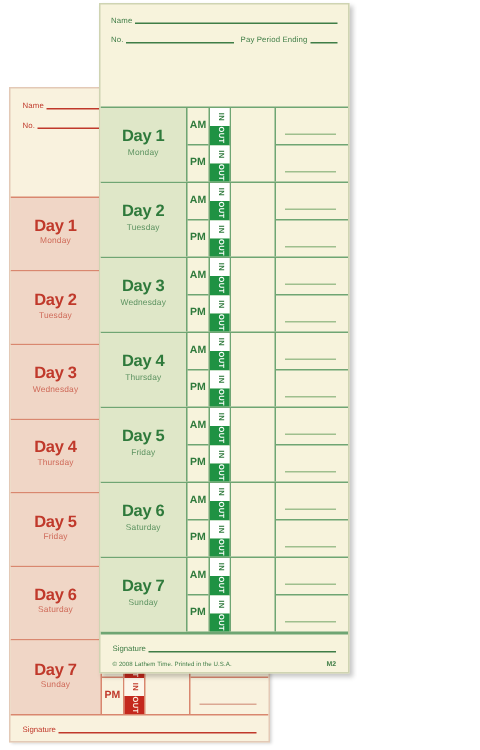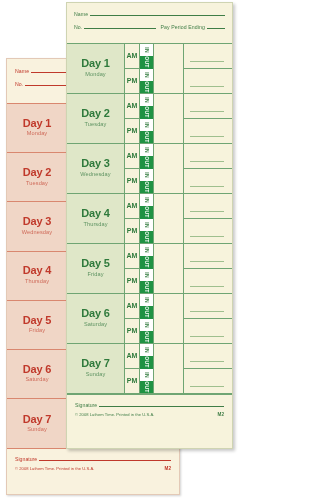--- a/index.html
+++ b/index.html
@@ -39,21 +39,21 @@
   .hdr-row{display:flex;align-items:flex-end;margin-bottom:7px;}
   .hdr-lbl{font-size:5.2px;letter-spacing:.1px;white-space:nowrap;margin-right:2px;}
   .hdr-rule{flex:1 1 auto;height:0;border-bottom:1px solid currentColor;margin-bottom:1.3px;}
   .hdr-rule.short{flex:0 0 72px;}
   .hdr-rule.tail{flex:1 1 auto;}
 
   .red   .hdr,.red   .hdr *{color:#c0392b;}
   .green .hdr,.green .hdr *{color:#3f7d46;}
 
   
-  .body{display:flex;flex-direction:column;}
+  .body{display:flex;flex-direction:column;margin-top:28px;}
   .card.red   .body{border-top:1px solid #d9876f;}
   .card.green .body{border-top:1px solid #6fa573;}
 
   .dayrow{display:flex;box-sizing:border-box;}
   .card.red   .dayrow{height:49.2px;border-bottom:1px solid #d9876f;}
   .card.green .dayrow{height:50.0px;border-bottom:1px solid #6fa573;}
   .card.red   .dayrow:last-child{border-bottom:none;}
 
   
   .daycell{

